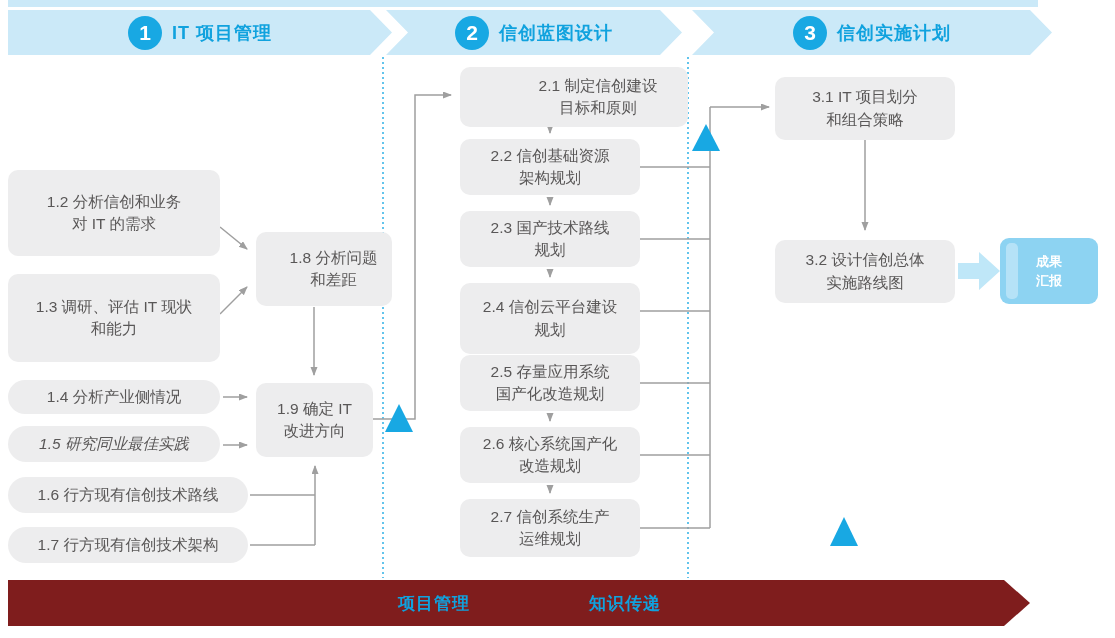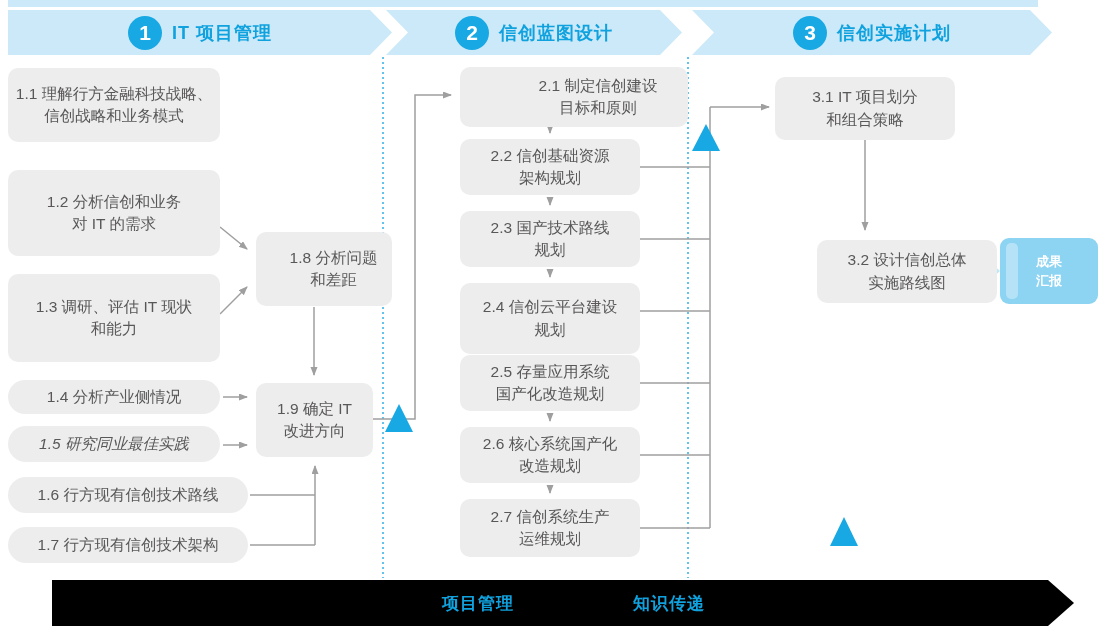--- a/index.html
+++ b/index.html
@@ -13,21 +13,21 @@
   .chev{clip-path:polygon(0 0,calc(100% - 22px) 0,100% 50%,calc(100% - 22px) 100%,0 100%,22px 50%);}
   .num{width:34px;height:34px;border-radius:50%;background:#18a8e3;color:#fff;font-weight:bold;font-size:21px;display:flex;align-items:center;justify-content:center;flex:0 0 auto;}
   .ptitle{color:#10a2de;font-weight:bold;font-size:18px;letter-spacing:1px;}
 
   .box{position:absolute;background:#ededee;border-radius:10px;color:#595757;font-size:15.5px;line-height:1.45;display:flex;align-items:center;justify-content:center;text-align:center;white-space:pre-line;}
   .pill{border-radius:18px;}
 
   .result{position:absolute;left:1000px;top:238px;width:98px;height:66px;background:#8dd3f2;border-radius:9px;color:#fff;font-weight:bold;font-size:13px;line-height:1.5;display:flex;align-items:center;justify-content:center;text-align:center;white-space:pre-line;}
   .result::before{content:"";position:absolute;left:6px;top:5px;bottom:5px;width:12px;background:#b5e2f7;border-radius:5px;}
 
-  .bottom-banner{position:absolute;left:8px;top:580px;width:1022px;height:46px;background:#000000;clip-path:polygon(0 0,calc(100% - 26px) 0,100% 50%,calc(100% - 26px) 100%,0 100%);margin-left:44px;}
+  .bottom-banner{position:absolute;left:8px;top:580px;width:1022px;height:46px;background:#7f1d1d;clip-path:polygon(0 0,calc(100% - 26px) 0,100% 50%,calc(100% - 26px) 100%,0 100%);}
   .bb-label{position:absolute;top:0;height:100%;display:flex;align-items:center;color:#10a2de;font-weight:bold;font-size:17px;letter-spacing:1px;}
 
   .legend-label{position:absolute;left:866px;top:516px;height:30px;display:flex;align-items:center;color:#4d4d4d;font-weight:bold;font-size:17px;letter-spacing:1px;}
 
   svg.layer{position:absolute;left:0;top:0;pointer-events:none;}
 </style>
 </head>
 <body>
 
 <div id="canvas">
@@ -94,22 +94,20 @@
   </div>
   <div class="banner chev" style="left:386px;width:296px;">
     <span class="num">2</span>
     <span class="ptitle">信创蓝图设计</span>
   </div>
   <div class="banner chev" style="left:692px;width:360px;">
     <span class="num">3</span>
     <span class="ptitle">信创实施计划</span>
   </div>
 
-  <div class="box" style="left:8px;top:68px;width:212px;height:74px;">1.1 理解行方金融科技战略、
-信创战略和业务模式</div>
   <div class="box" style="left:8px;top:170px;width:212px;height:86px;">1.2 分析信创和业务
 对 IT 的需求</div>
   <div class="box" style="left:8px;top:274px;width:212px;height:88px;">1.3 调研、评估 IT 现状
 和能力</div>
   <div class="box pill" style="left:8px;top:380px;width:212px;height:34px;">1.4 分析产业侧情况</div>
   <div class="box pill" style="left:8px;top:426px;width:212px;height:36px;font-style:italic;">1.5 研究同业最佳实践</div>
   <div class="box pill" style="left:8px;top:477px;width:240px;height:36px;">1.6 行方现有信创技术路线</div>
   <div class="box pill" style="left:8px;top:527px;width:240px;height:36px;">1.7 行方现有信创技术架构</div>
   <div class="box" style="left:256px;top:232px;width:117px;height:74px;padding-left:19px;">1.8 分析问题
 和差距</div>
@@ -126,21 +124,21 @@
 规划</div>
   <div class="box" style="left:460px;top:355px;width:180px;height:56px;">2.5 存量应用系统
 国产化改造规划</div>
   <div class="box" style="left:460px;top:427px;width:180px;height:56px;">2.6 核心系统国产化
 改造规划</div>
   <div class="box" style="left:460px;top:499px;width:180px;height:58px;">2.7 信创系统生产
 运维规划</div>
 
   <div class="box" style="left:775px;top:77px;width:180px;height:63px;">3.1 IT 项目划分
 和组合策略</div>
-  <div class="box" style="left:817px;top:240px;width:180px;height:63px;">3.2 设计信创总体
+  <div class="box" style="left:775px;top:240px;width:180px;height:63px;">3.2 设计信创总体
 实施路线图</div>
 
   <div class="result">成果
 汇报</div>
 
 
   <div class="bottom-banner">
     <span class="bb-label" style="left:390px;">项目管理</span>
     <span class="bb-label" style="left:581px;">知识传递</span>
   </div>

